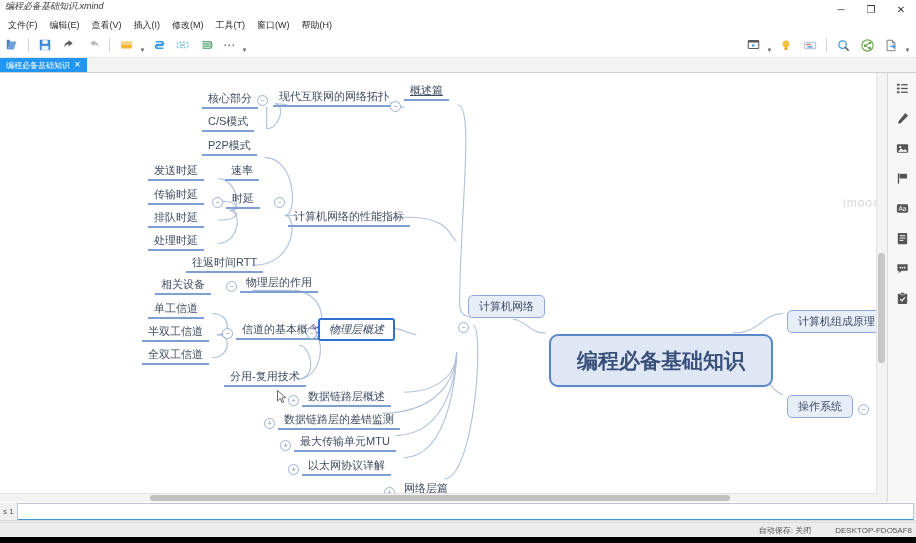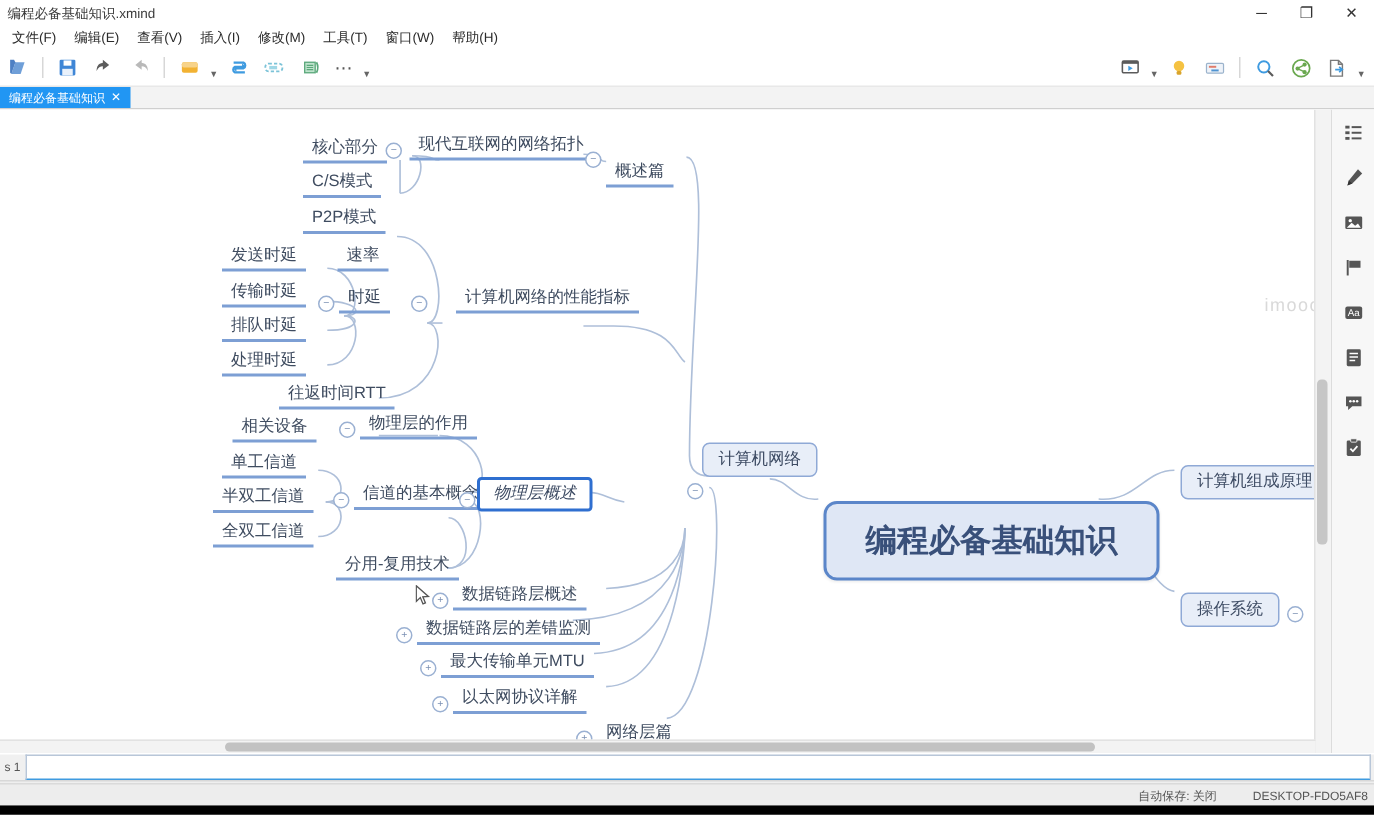--- a/index.html
+++ b/index.html
@@ -13,21 +13,21 @@
   }
   .app{
     position:absolute;left:0;top:0;width:916px;height:537px;
     background:#ffffff;
     display:flex;flex-direction:column;
   }
 
   
   .titlebar{
     height:18px;min-height:18px;background:#ffffff;
-    display:flex;align-items:center;position:relative;
+    display:flex;align-items:flex-start;position:relative;font-style:italic;
   }
   .title-text{
     font-size:9px;color:#3a3a3a;padding-left:5px;letter-spacing:0;
     white-space:nowrap;
   }
   .winbtns{position:absolute;right:0;top:0;height:18px;display:flex;}
   .winbtn{width:30px;height:18px;display:flex;align-items:center;justify-content:center;
     font-size:10px;color:#333;}
 
   
@@ -398,21 +398,21 @@
           </div>
 
         <div class="node lined" style="left:202px;top:41px;">
             <span>C/S模式</span>
           </div>
         <div class="node lined" style="left:202px;top:65px;">
             <span>P2P模式</span>
           </div>
 
         <div class="toggle" style="left:390px;top:28px;">−</div>
-        <div class="node lined" style="left:404px;top:34px;">
+        <div class="node lined" style="left:404px;top:10px;text-decoration:underline;">
             <span>概述篇</span>
           </div>
 
         <div class="node lined" style="left:225px;top:90px;">
             <span>速率</span>
           </div>
 
         <div class="node lined" style="left:148px;top:90px;">
             <span>发送时延</span>
           </div>
@@ -425,21 +425,21 @@
         <div class="node lined" style="left:148px;top:160px;">
             <span>处理时延</span>
           </div>
 
         <div class="toggle" style="left:212px;top:124px;">−</div>
         <div class="node lined" style="left:226px;top:118px;">
             <span>时延</span>
           </div>
 
         <div class="toggle" style="left:274px;top:124px;">−</div>
-        <div class="node lined" style="left:288px;top:118px;margin-left:16px;">
+        <div class="node lined" style="left:288px;top:136px;">
             <span>计算机网络的性能指标</span>
           </div>
 
         <div class="node lined" style="left:186px;top:182px;">
             <span>往返时间RTT</span>
           </div>
 
         <div class="node lined" style="left:155px;top:204px;">
             <span>相关设备</span>
           </div>

